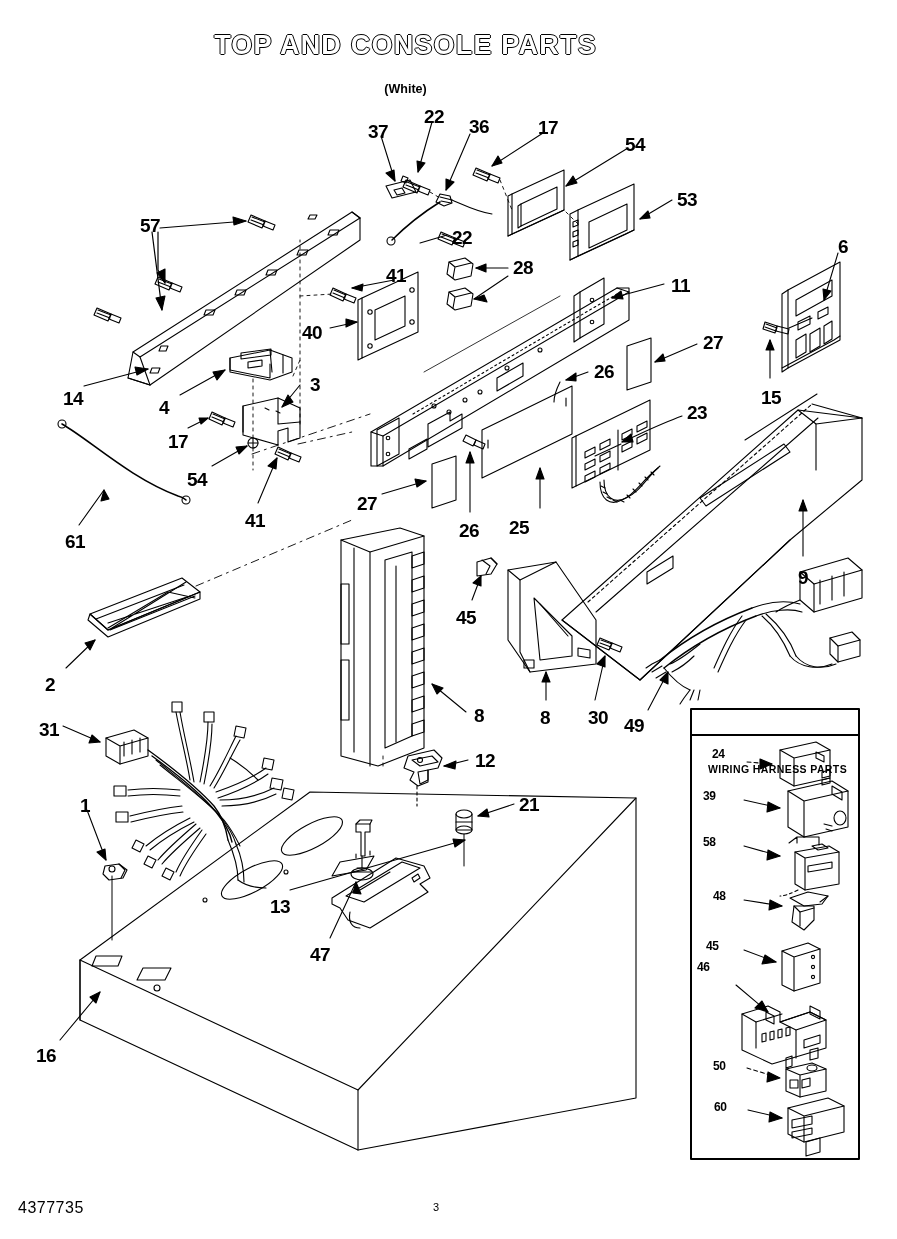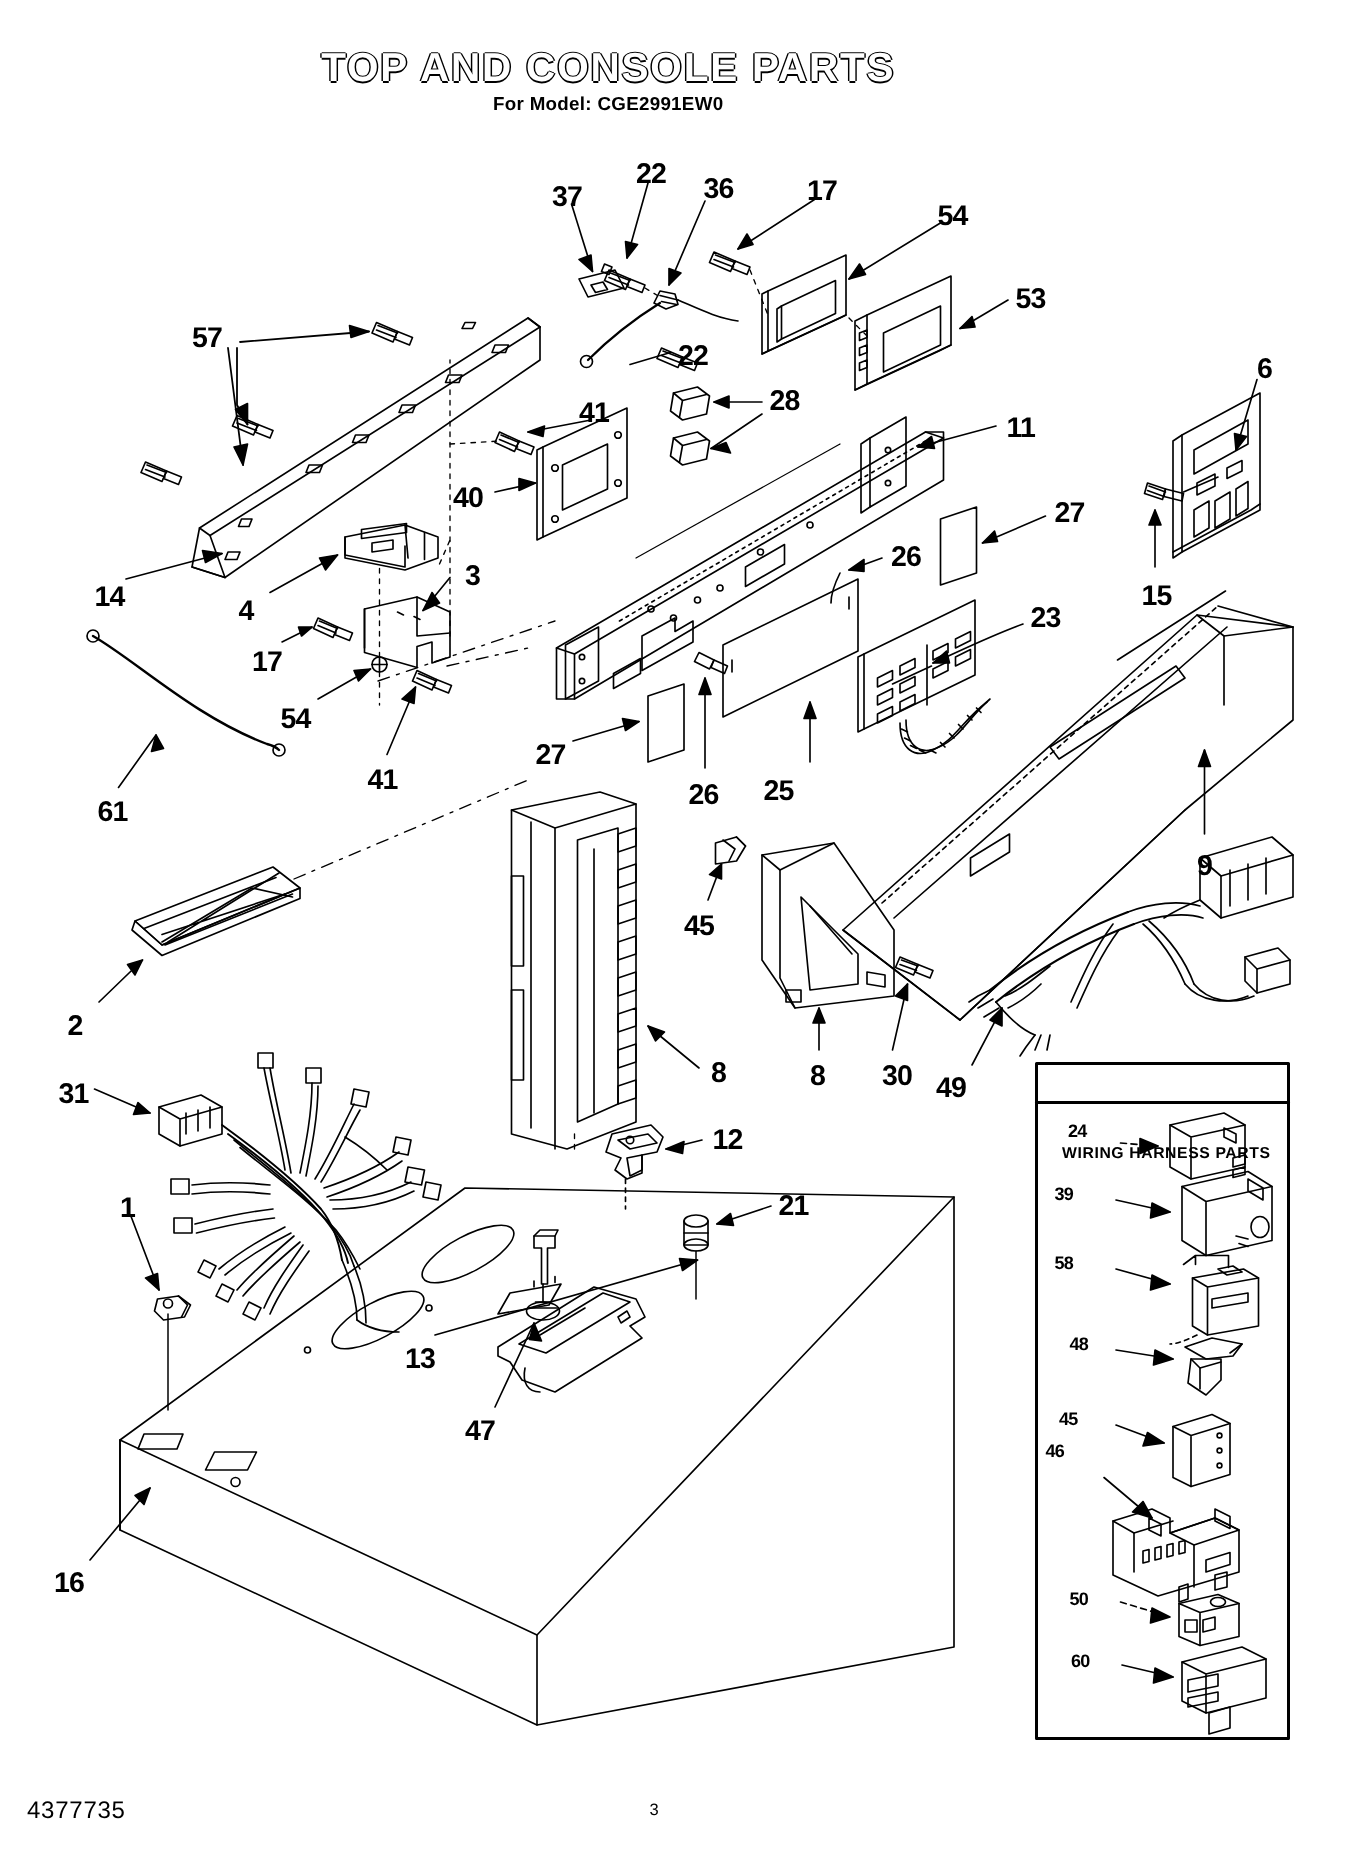--- a/index.html
+++ b/index.html
@@ -25,21 +25,21 @@
 
   .ftl{position:absolute;left:18px;top:1199px;font-size:16px;letter-spacing:.5px;}
   .ftc{position:absolute;left:433px;top:1201px;font-size:11px;}
 </style>
 </head>
 <body>
 
 <div id="sheet">
 
   <div class="hdr title">TOP AND CONSOLE PARTS</div>
-  <div class="hdr subtitle">For Model: CGE2991EW0</div>
+  <div class="hdr subtitle2">(White)</div>
 
   <svg id="art" viewBox="0 0 897 1239">
     <g fill="none" stroke="#000" stroke-width="1.1" stroke-linejoin="round" stroke-linecap="round">
 
       <g>
         <path d="M160 228 L246 221" stroke-width="1.2"></path>
         <path d="M246 221 l-13 -4 l1 8 z" fill="#000"></path>
         <path d="M152 232 L162 310" stroke-width="1.2"></path>
         <path d="M162 310 l-6 -12 l9 -2 z" fill="#000"></path>
         <path d="M158 232 L158 270 L165 283" stroke-width="1.2"></path>
@@ -757,21 +757,21 @@
     </g>
   </svg>
 
   <div class="callout" style="left:368px;top:122px">37</div>
   <div class="callout" style="left:424px;top:107px">22</div>
   <div class="callout" style="left:469px;top:117px">36</div>
   <div class="callout" style="left:538px;top:118px">17</div>
   <div class="callout" style="left:625px;top:135px">54</div>
   <div class="callout" style="left:677px;top:190px">53</div>
   <div class="callout" style="left:838px;top:237px">6</div>
-  <div class="callout" style="left:128px;top:216px">57</div>
+  <div class="callout" style="left:140px;top:216px">57</div>
   <div class="callout" style="left:452px;top:228px">22</div>
   <div class="callout" style="left:386px;top:266px">41</div>
   <div class="callout" style="left:513px;top:258px">28</div>
   <div class="callout" style="left:671px;top:276px">11</div>
   <div class="callout" style="left:761px;top:388px">15</div>
   <div class="callout" style="left:302px;top:323px">40</div>
   <div class="callout" style="left:703px;top:333px">27</div>
   <div class="callout" style="left:594px;top:362px">26</div>
   <div class="callout" style="left:63px;top:389px">14</div>
   <div class="callout" style="left:159px;top:398px">4</div>

